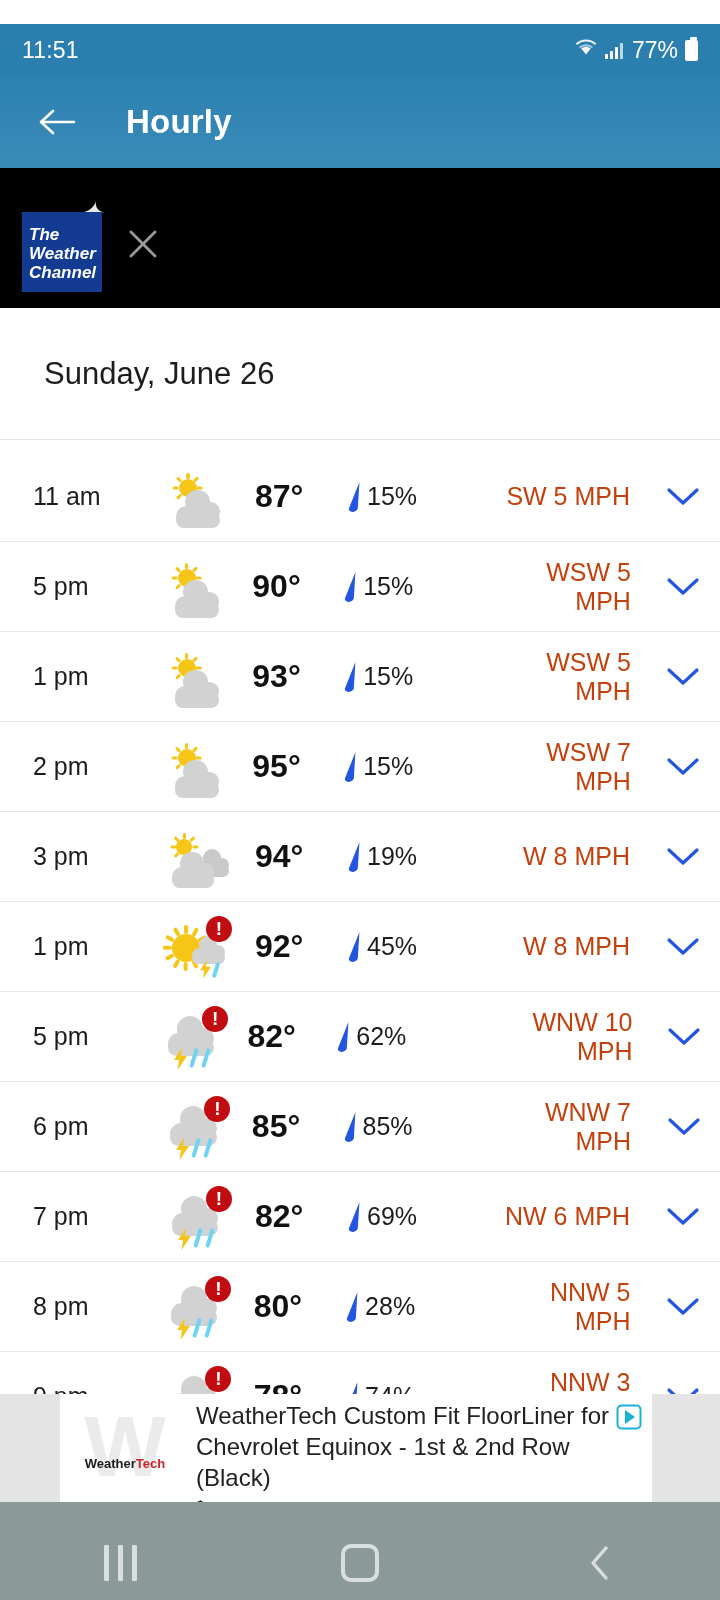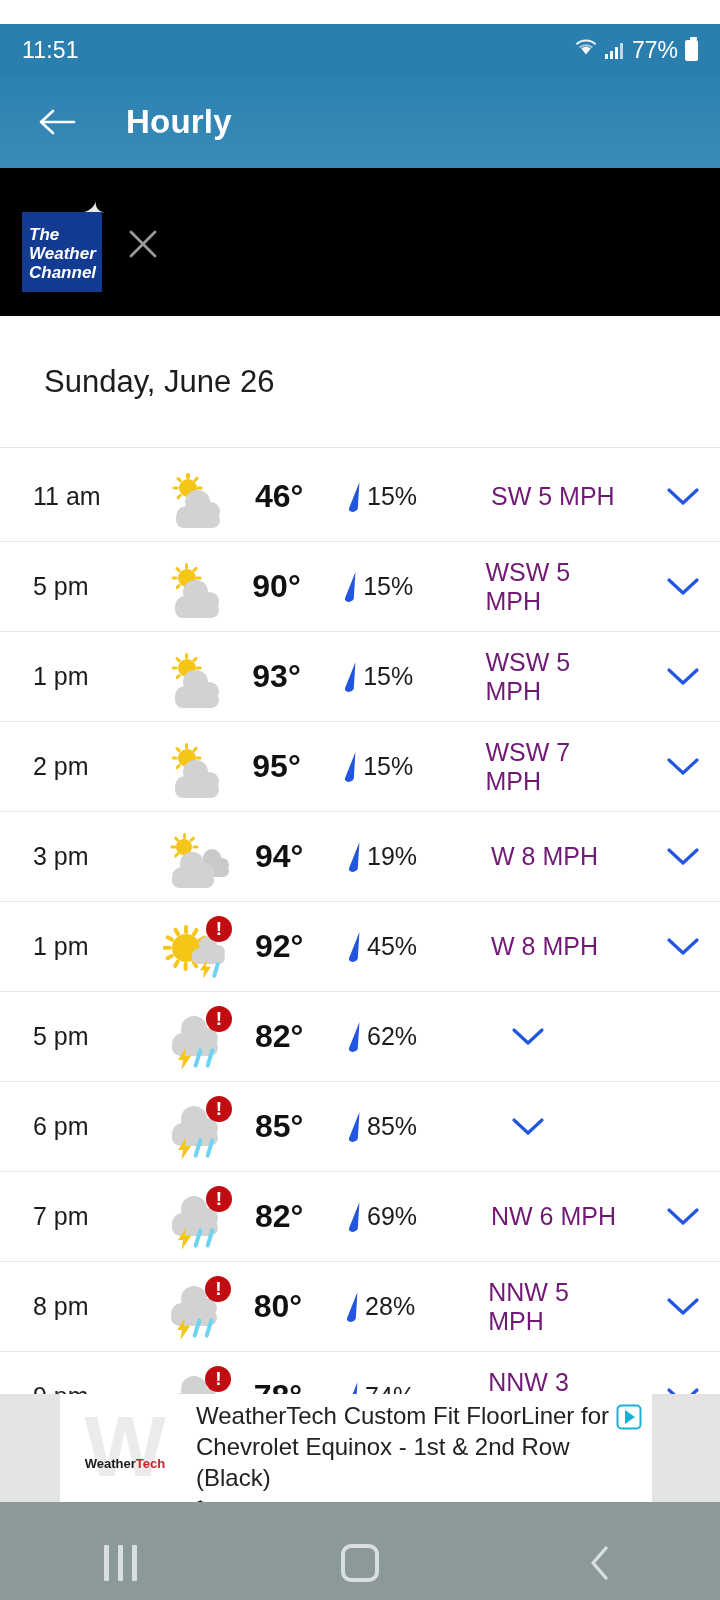--- a/index.html
+++ b/index.html
@@ -71,39 +71,39 @@
   .spark.s1 { top:2px; left:56px; font-size:30px; }
   .spark.s2 { top:22px; left:37px; font-size:22px; }
   .spark.s3 { top:36px; left:61px; font-size:15px; }
   .promo-text { margin-left:32px; flex:1 1 auto; }
   .promo-title { color:#ffffff; font-size:29px; font-weight:700; line-height:40px; }
   .promo-sub { color:#ffffff; font-size:24px; font-weight:400; line-height:36px; margin-top:2px; }
   .promo-close { width:66px; height:66px; display:flex; align-items:center; justify-content:center; cursor:pointer; }
 
   
   .date-head {
-    position:absolute; top:292px; left:0; width:720px; height:132px;
+    position:absolute; top:284px; left:0; width:720px; height:132px;
     background:#ffffff; display:flex; align-items:center; padding-left:44px;
     border-bottom:1px solid #e3e3e3;
   }
   .date-head-text { font-size:31px; color:#1c1c1c; font-weight:400; }
 
   
   .hour-list { position:absolute; top:428px; left:0; width:700px; }
   .hour-row {
     position:relative; height:90px; width:720px;
     border-bottom:1px solid #e8e8e8;
     display:flex; align-items:center;
   }
   .col-time { width:150px; padding-left:33px; font-size:25px; color:#1c1c1c; }
   .col-icon { width:105px; position:relative; height:90px; }
   .col-temp { width:96px; font-size:32px; font-weight:700; color:#111111; text-align:left; }
   .col-precip { width:140px; display:flex; align-items:center; gap:4px; }
   .precip-val { font-size:25px; color:#1c1c1c; }
-  .col-wind { flex:1 1 auto; text-align:left; padding-right:16px; font-size:25px; color:#701a75; }
+  .col-wind { flex:1 1 auto; text-align:right; padding-right:16px; font-size:25px; color:#c2410c; }
   .col-chev { width:74px; display:flex; align-items:center; justify-content:center; cursor:pointer; }
 
   
   .drop { width:12px; height:30px; position:relative; }
   .drop::before{
     content:""; position:absolute; left:0; top:0;
     width:0; height:0;
     border-left:5px solid transparent;
     border-right:5px solid transparent;
     border-bottom:30px solid #2255e0;
@@ -240,21 +240,21 @@
             <div class="sunray" style="left:24.4px;top:5px;width:3.2px;height:6px;transform-origin:1.6px 15px;transform:rotate(225deg);background:#f5c518;"></div>
             <div class="sunray" style="left:24.4px;top:5px;width:3.2px;height:6px;transform-origin:1.6px 15px;transform:rotate(270deg);background:#f5c518;"></div>
             <div class="sunray" style="left:24.4px;top:5px;width:3.2px;height:6px;transform-origin:1.6px 15px;transform:rotate(315deg);background:#f5c518;"></div>
             <div class="sun" style="left:17px;top:11px;width:18px;height:18px;"></div>
             <div class="cloud" style="left:14px;top:38.8px;width:20.8px;height:20.8px;background:#d2d2d2;"></div>
             <div class="cloud" style="left:22.8px;top:22px;width:24.8px;height:24.8px;background:#d2d2d2;"></div>
             <div class="cloud" style="left:38.8px;top:34px;width:19.2px;height:19.2px;background:#d2d2d2;"></div>
             <div class="cloud" style="left:14px;top:44.400000000000006px;width:44px;height:16px;border-radius:8.8px;background:#d2d2d2;"></div>
           </div>
         </div>
-        <div class="col-temp">46°</div>
+        <div class="col-temp">87°</div>
         <div class="col-precip">
           <span class="drop"></span>
           <span class="precip-val">15%</span>
         </div>
         <div class="col-wind">SW 5 MPH</div>
         <div class="col-chev">
           <svg width="34" height="22" viewBox="0 0 34 22">
             <path d="M3 4 L17 17 L31 4" stroke="#2255e0" stroke-width="3.2" fill="none" stroke-linecap="round" stroke-linejoin="round"></path>
           </svg>
         </div>
@@ -441,20 +441,21 @@
             <div class="rainline" style="left:34px;top:40px;width:4px;height:20px;"></div>
             <div class="rainline" style="left:46px;top:40px;width:4px;height:20px;"></div>
             <div class="alert-badge" style="left:44px;top:-2px;">!</div>
           </div>
         </div>
         <div class="col-temp">82°</div>
         <div class="col-precip">
           <span class="drop"></span>
           <span class="precip-val">62%</span>
         </div>
+        <div class="col-wind">WNW 10 MPH</div>
         <div class="col-chev">
           <svg width="34" height="22" viewBox="0 0 34 22">
             <path d="M3 4 L17 17 L31 4" stroke="#2255e0" stroke-width="3.2" fill="none" stroke-linecap="round" stroke-linejoin="round"></path>
           </svg>
         </div>
       </div>
       <div class="hour-row">
         <div class="col-time">6 pm</div>
         <div class="col-icon">
           <div class="wicon">
@@ -468,20 +469,21 @@
             <div class="rainline" style="left:34px;top:40px;width:4px;height:20px;"></div>
             <div class="rainline" style="left:46px;top:40px;width:4px;height:20px;"></div>
             <div class="alert-badge" style="left:44px;top:-2px;">!</div>
           </div>
         </div>
         <div class="col-temp">85°</div>
         <div class="col-precip">
           <span class="drop"></span>
           <span class="precip-val">85%</span>
         </div>
+        <div class="col-wind">WNW 7 MPH</div>
         <div class="col-chev">
           <svg width="34" height="22" viewBox="0 0 34 22">
             <path d="M3 4 L17 17 L31 4" stroke="#2255e0" stroke-width="3.2" fill="none" stroke-linecap="round" stroke-linejoin="round"></path>
           </svg>
         </div>
       </div>
       <div class="hour-row">
         <div class="col-time">7 pm</div>
         <div class="col-icon">
           <div class="wicon">

